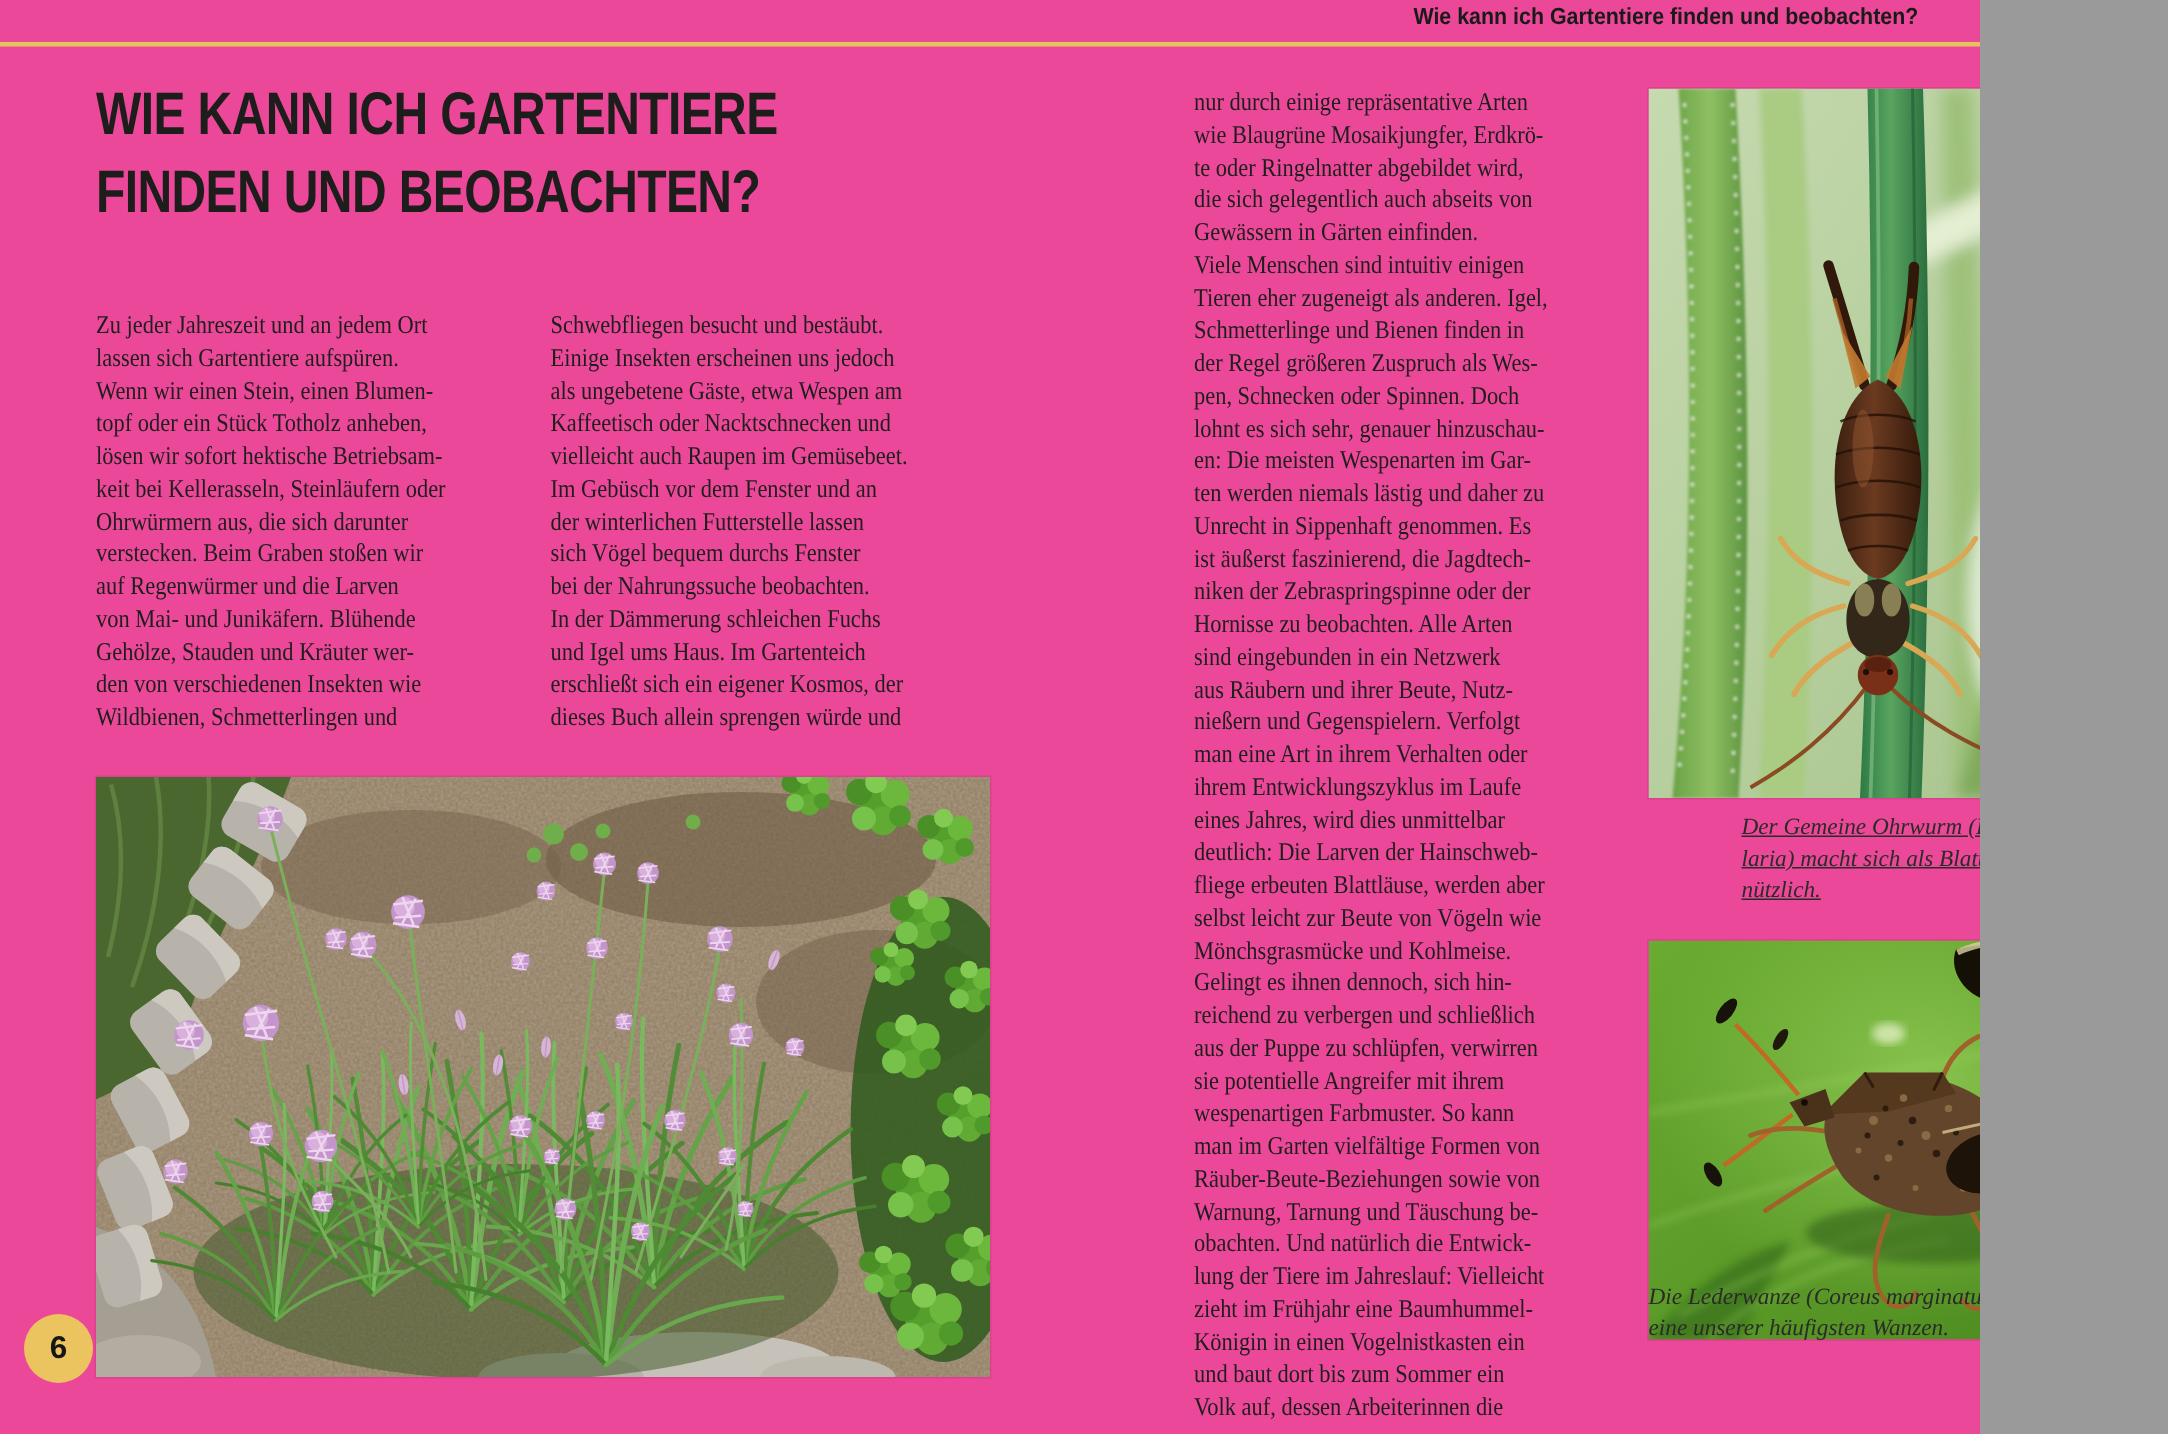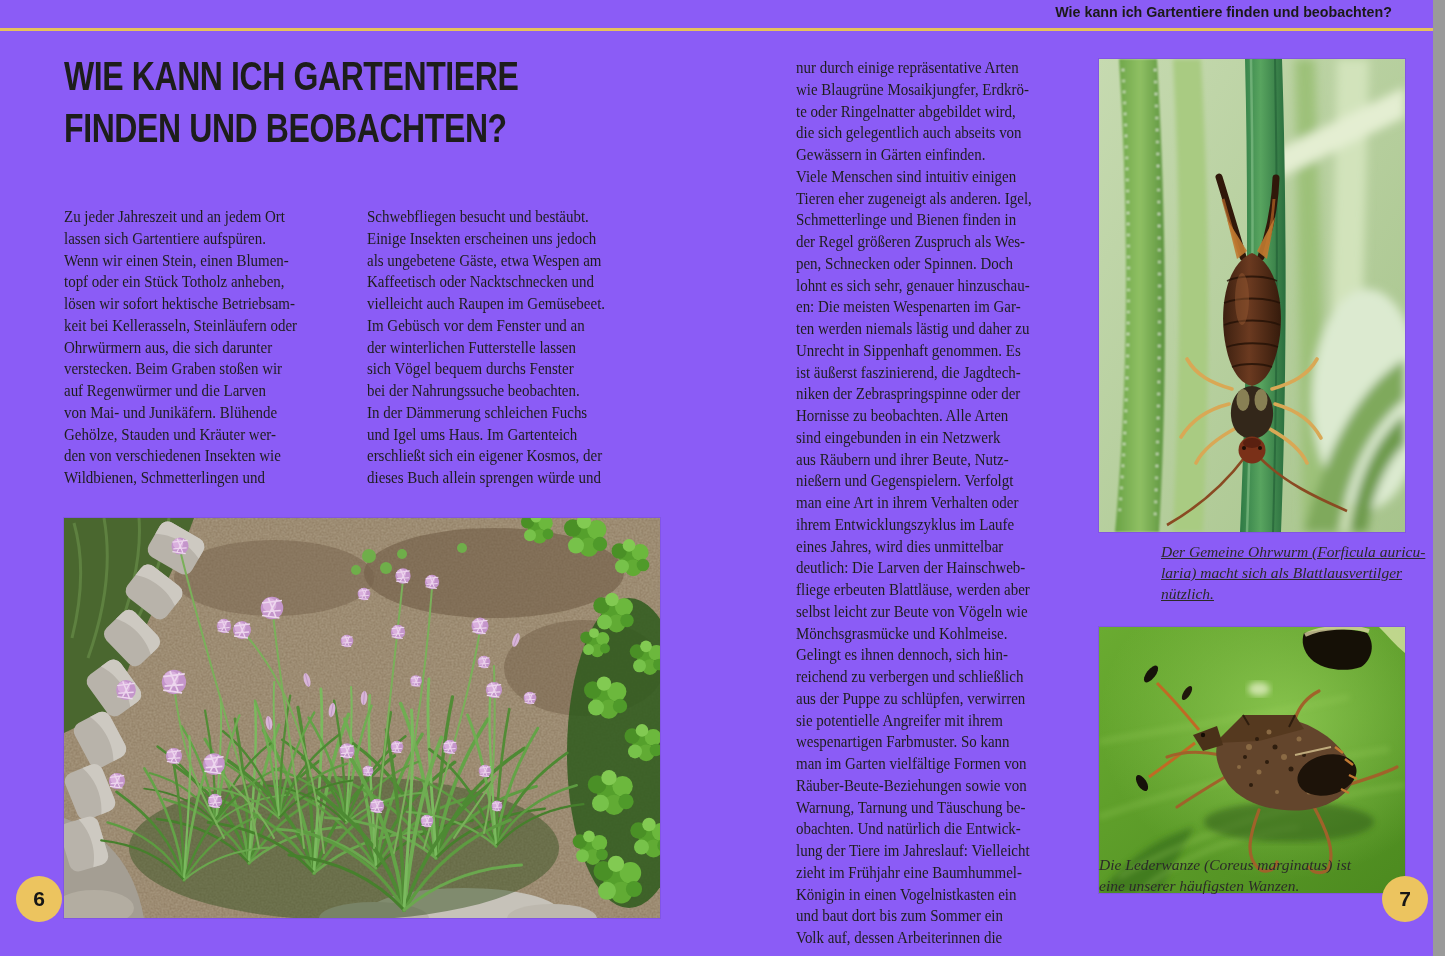--- a/index.html
+++ b/index.html
@@ -1,17 +1,17 @@
 <!DOCTYPE html>
 <html lang="de"><head>
 <meta charset="utf-8">
 <style>
   html,body{margin:0;padding:0;background:#9a9a9a;}
   .sheet{
-    position:relative;width:1433px;height:956px;background:#8b5cf6;
+    position:relative;width:1320px;height:956px;background:#ec4899;
     font-family:"Liberation Serif","DejaVu Serif",serif;overflow:hidden;
   }
   .running{
     position:absolute;top:3px;right:41px;
     font-family:"Liberation Sans","DejaVu Sans",sans-serif;font-weight:700;
     font-size:15.5px;color:#1a1a18;white-space:nowrap;
     transform:scaleX(.92);transform-origin:100% 50%;
   }
   .rule{position:absolute;top:28px;left:0;width:100%;height:3px;background:#e5c25e;}
   .headline{

